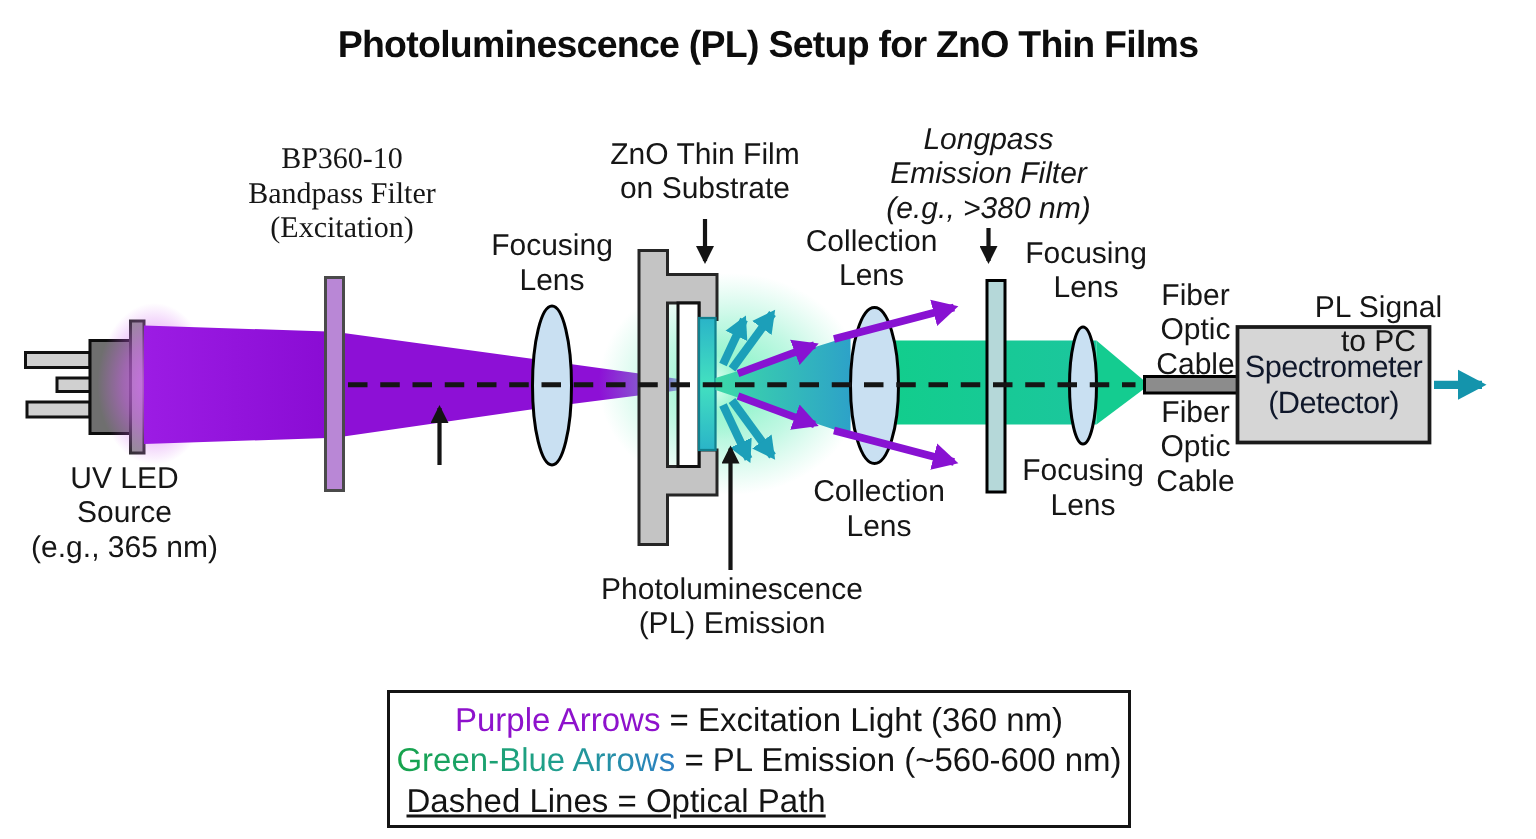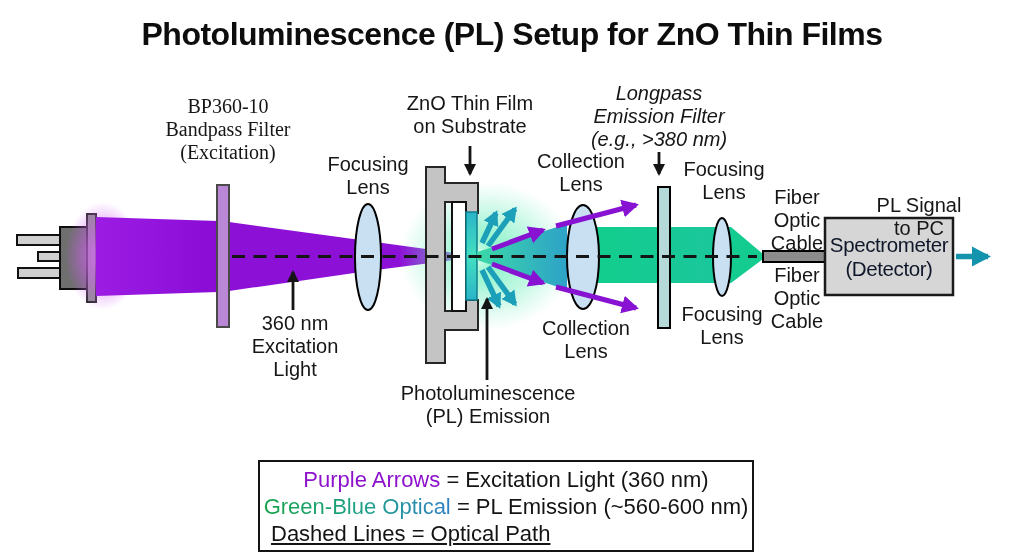--- a/index.html
+++ b/index.html
@@ -3,21 +3,21 @@
 <meta charset="utf-8">
 <style>
   html,body{margin:0;padding:0;background:#ffffff;}
   .canvas{
     position:relative;width:1024px;height:559px;background:#ffffff;
     font-family:"Liberation Sans", sans-serif;color:#141414;overflow:hidden;
   }
   .layer{position:absolute;left:0;top:0;}
   .title{
     position:absolute;left:512px;top:16px;transform:translateX(-50%);
-    font-size:32px;font-weight:bold;white-space:nowrap;letter-spacing:-0.5px;color:#0d0d0d;
+    font-size:25px;font-weight:bold;white-space:nowrap;letter-spacing:-0.5px;color:#0d0d0d;
   }
   .lbl{
     position:absolute;transform:translateX(-50%);
     text-align:center;font-size:20px;line-height:23px;color:#161616;
     white-space:pre-line;
   }
   .spec-text{
     position:absolute;left:825px;top:218px;width:128px;height:77px;
     display:flex;align-items:center;justify-content:center;text-align:center;
     font-size:20.5px;line-height:24px;letter-spacing:-0.4px;white-space:pre-line;color:#0f172a;
@@ -144,26 +144,26 @@
     <g stroke="#141414" stroke-width="2.8">
       <line x1="470" y1="146" x2="470" y2="174" marker-end="url(#ahB)"></line>
       <line x1="659" y1="152" x2="659" y2="174" marker-end="url(#ahB)"></line>
       <line x1="293" y1="310" x2="293" y2="272" marker-end="url(#ahB)"></line>
       <line x1="487" y1="380" x2="487" y2="299" marker-end="url(#ahB)"></line>
     </g>
   </svg>
 
   <div class="title">Photoluminescence (PL) Setup for ZnO Thin Films</div>
 
+  <div class="lbl" style="left:83px;top:308px;">UV LED
+Source
+(e.g., 365 nm)</div>
   <div class="lbl" style="left:228px;top:95px;font-family:Liberation Serif, serif;">BP360-10
 Bandpass Filter
 (Excitation)</div>
-  <div class="lbl" style="left:295px;top:312px;">360 nm
-Excitation
-Light</div>
   <div class="lbl" style="left:368px;top:153px;">Focusing
 Lens</div>
   <div class="lbl" style="left:488px;top:382px;">Photoluminescence
 (PL) Emission</div>
   <div class="lbl" style="left:470px;top:92px;">ZnO Thin Film
 on Substrate</div>
   <div class="lbl" style="left:581px;top:150px;">Collection
 Lens</div>
   <div class="lbl" style="left:586px;top:317px;">Collection
 Lens</div>
@@ -181,17 +181,17 @@
 Optic
 Cable</div>
   <div class="lbl" style="left:919px;top:194px;">PL Signal
 to PC</div>
 
   <div class="spec-text">Spectrometer
 (Detector)</div>
 
   <div class="legend">
     <div class="legend-line c"><span class="purple-term">Purple Arrows</span><span> = Excitation Light (360 nm)</span></div>
-    <div class="legend-line c"><span class="greenblue-term">Green-Blue Optical</span><span> = PL Emission (~560-600 nm)</span></div>
+    <div class="legend-line c"><span class="greenblue-term">Green-Blue Arrows</span><span> = PL Emission (~560-600 nm)</span></div>
     <div class="legend-line l">Dashed Lines = Optical Path</div>
   </div>
 
 </div>
 
 </body></html>

